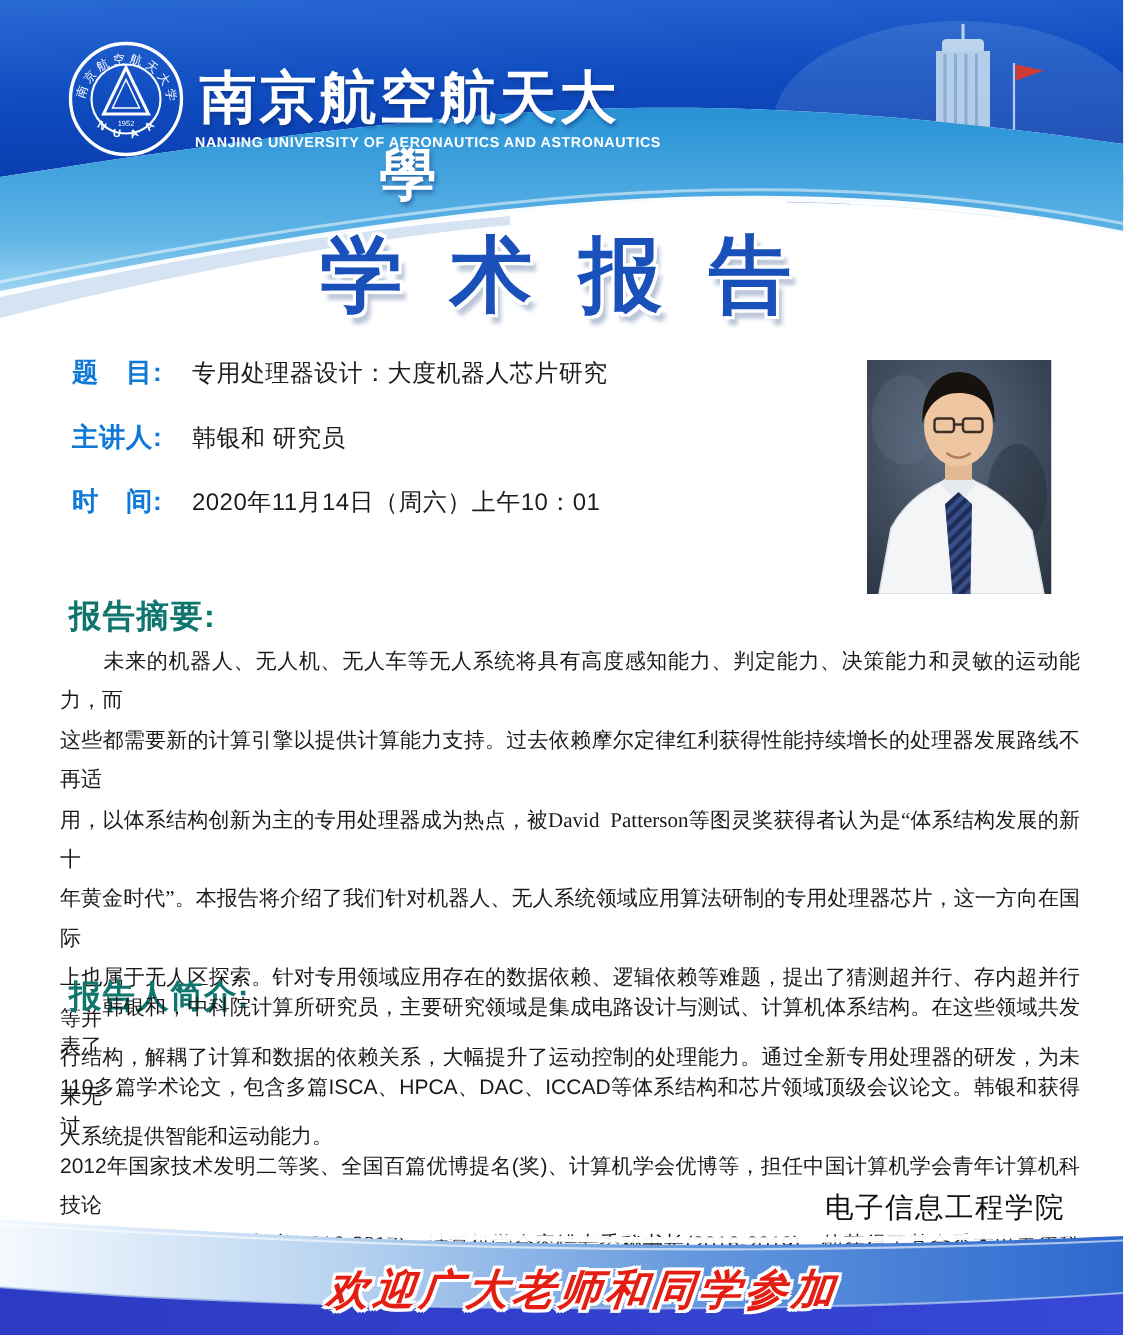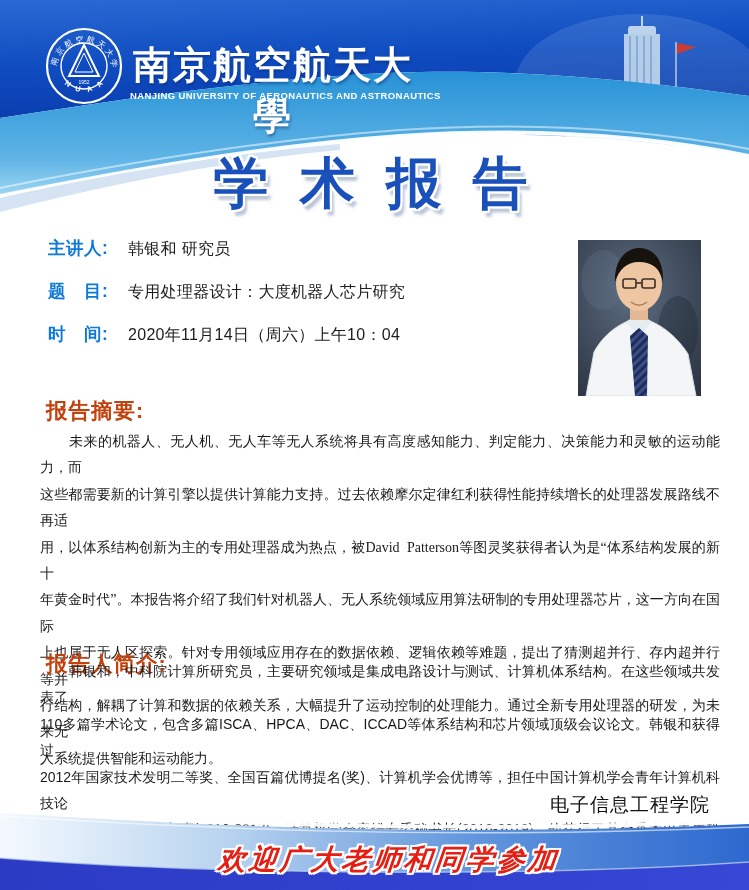--- a/index.html
+++ b/index.html
@@ -42,21 +42,21 @@
     font-size:17.5px;font-weight:bold;color:#0e79d8;letter-spacing:.5px;
   }
   .detail-value{font-size:16px;color:#1c1c1c;margin-left:8px;letter-spacing:.3px;}
 
   
   #speaker-photo{position:absolute;left:578px;top:240px;width:123px;height:156px;}
 
   
   .section-heading{
     position:absolute;left:46px;
-    font-size:21.5px;font-weight:bold;color:#c2410c;letter-spacing:1px;
+    font-size:21.5px;font-weight:bold;color:#0f766e;letter-spacing:1px;
   }
   #abstract-heading{top:396px;}
   #bio-heading{top:625px;margin-top:24px;}
   .section-body{
     position:absolute;left:40px;width:680px;
     font-size:14px;line-height:26.4px;color:#1a1a1a;
     white-space:pre-wrap;text-align:justify;letter-spacing:0px;
   }
   #abstract-body{top:429px;font-family:Liberation Serif, serif;}
   #bio-body{top:658px;}
@@ -159,27 +159,27 @@
     </g>
   </svg>
 
   <div id="uni-name-zh">南京航空航天大學</div>
   <div id="uni-name-en">NANJING UNIVERSITY OF AERONAUTICS AND ASTRONAUTICS</div>
 
   <div id="page-title">学 术 报 告</div>
 
   <div id="details">
     <div class="detail-row">
+      <span class="detail-label">题　目:</span><span class="detail-value">专用处理器设计：大度机器人芯片研究</span>
+    </div>
+    <div class="detail-row">
       <span class="detail-label">主讲人:</span><span class="detail-value">韩银和 研究员</span>
     </div>
     <div class="detail-row">
-      <span class="detail-label">题　目:</span><span class="detail-value">专用处理器设计：大度机器人芯片研究</span>
-    </div>
-    <div class="detail-row">
-      <span class="detail-label">时　间:</span><span class="detail-value">2020年11月14日（周六）上午10：04</span>
+      <span class="detail-label">时　间:</span><span class="detail-value">2020年11月14日（周六）上午10：01</span>
     </div>
   </div>
 
   <svg id="speaker-photo" width="123" height="156" viewBox="0 0 123 156" aria-hidden="true">
     <defs>
       <radialGradient id="photoBg" cx="0.45" cy="0.35" r="0.9">
         <stop offset="0" stop-color="#5c6c80"></stop>
         <stop offset="0.6" stop-color="#3b4656"></stop>
         <stop offset="1" stop-color="#272f3c"></stop>
       </radialGradient>

